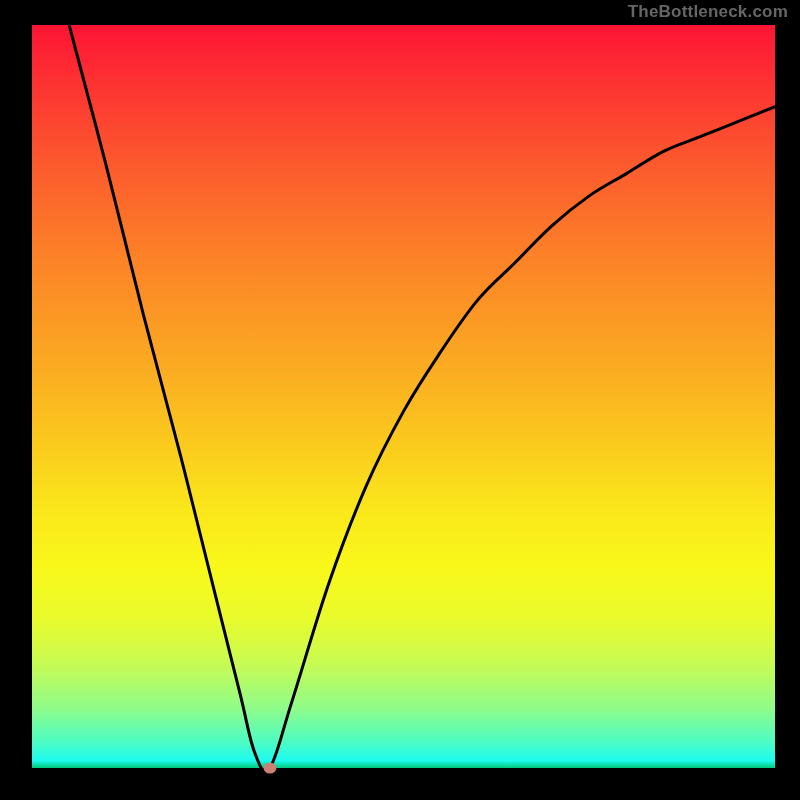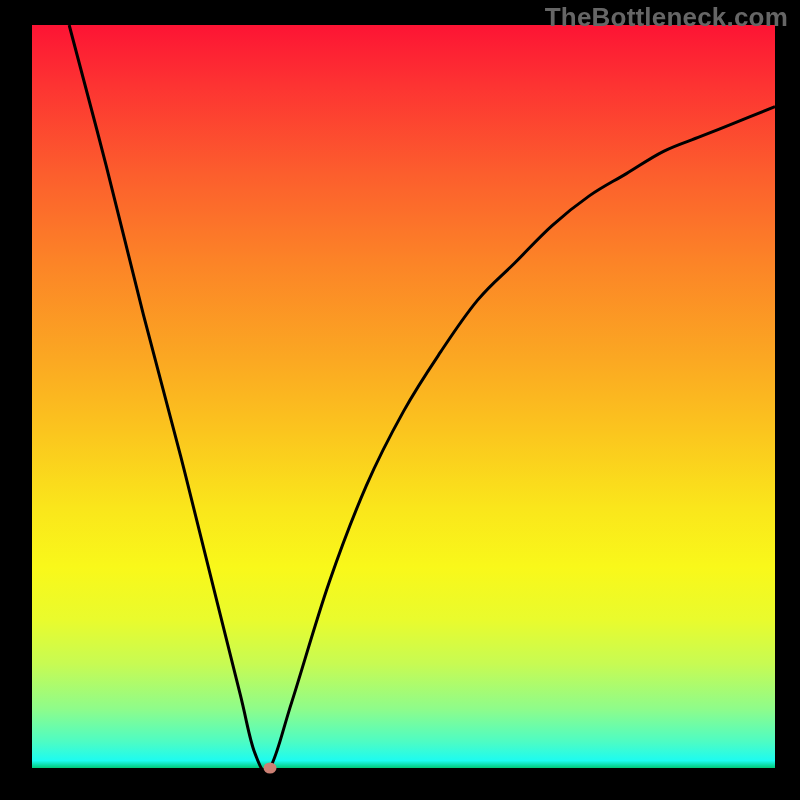--- a/index.html
+++ b/index.html
@@ -14,21 +14,21 @@
     position: relative;
     width: 800px;
     height: 800px;
     background: #000;
   }
   .watermark {
     position: absolute;
     top: 2px;
     right: 12px;
     font-family: Arial, Helvetica, sans-serif;
-    font-size: 26px;
+    font-size: 17px;
     font-weight: 600;
     color: #666;
     letter-spacing: 0.2px;
     z-index: 10;
   }
   .plot {
     position: absolute;
     left: 32px;
     top: 25px;
     width: 743px;

